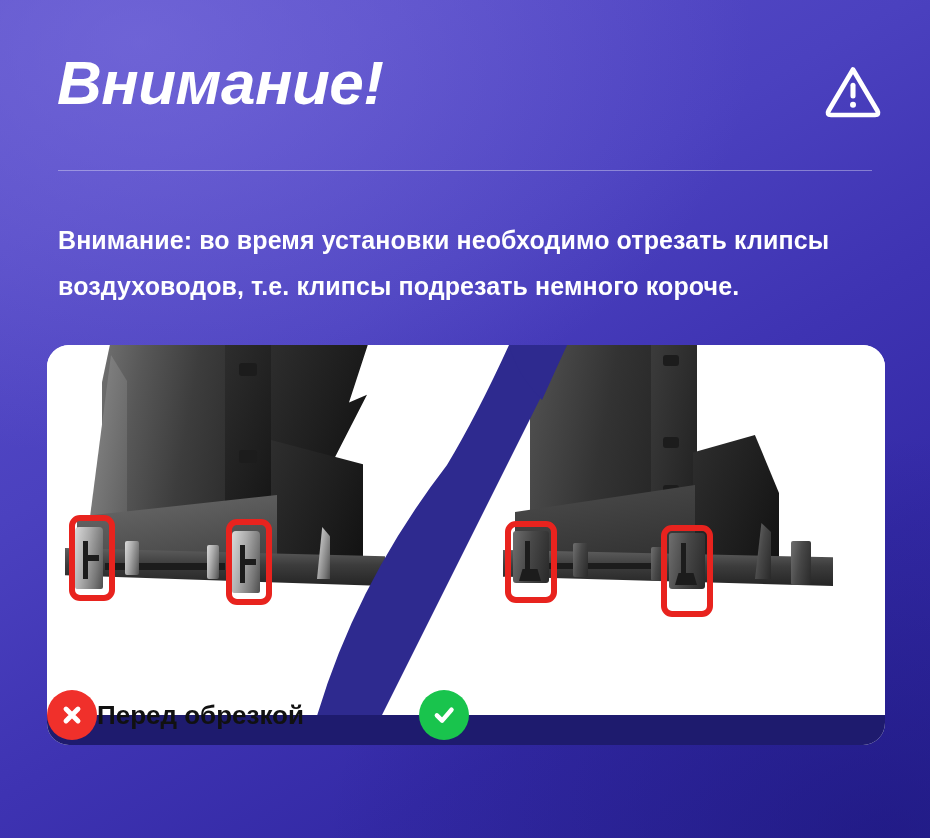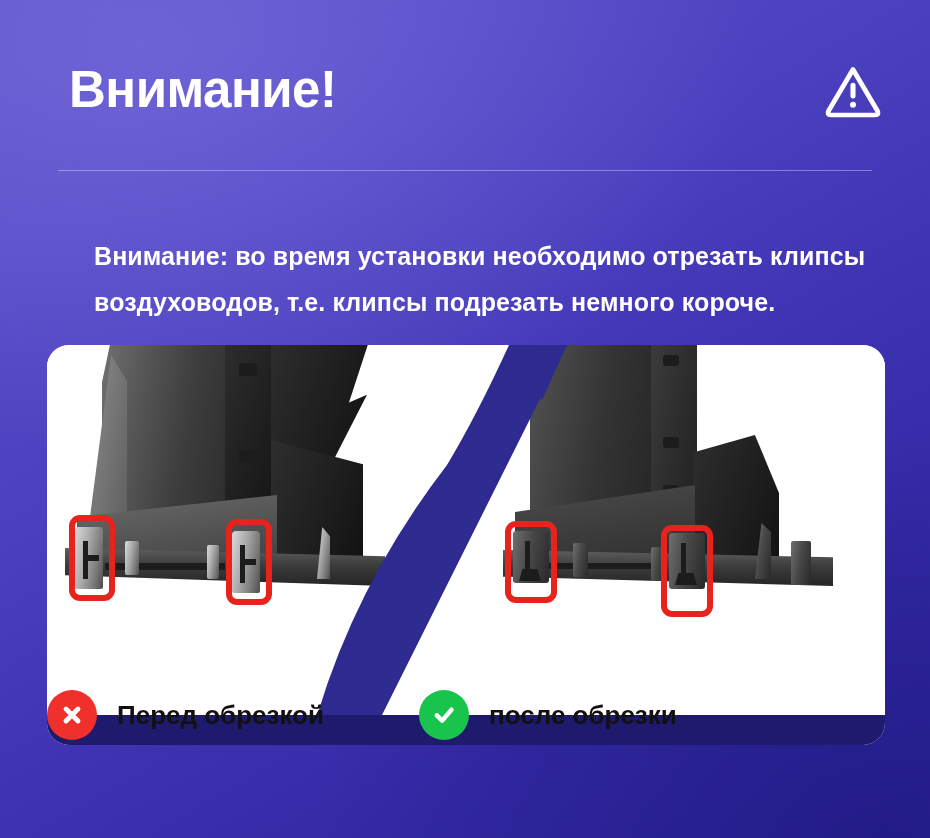--- a/index.html
+++ b/index.html
@@ -37,27 +37,28 @@
 
   
   .header {
     position: absolute;
     left: 57px;
     top: 52px;
     right: 45px;
     height: 100px;
   }
   .page-title {
-    margin: 12px;
+    margin: 0;
     color: #ffffff;
-    font-size: 51px;
+    font-size: 62px;
     line-height: 1;
     font-weight: 700;
     letter-spacing: -0.5px;
     white-space: nowrap;
+    font-style: italic;
   }
   .warn-triangle {
     position: absolute;
     right: 2px;
     top: 10px;
     width: 60px;
     height: 60px;
   }
   .rule {
     position: absolute;
@@ -66,27 +67,26 @@
     top: 170px;
     height: 1px;
     background: rgba(255,255,255,0.35);
   }
 
   
   .intro {
     position: absolute;
     left: 58px;
     right: 55px;
-    top: 208px;
+    top: 192px;
     color: #ffffff;
     font-size: 25px;
     font-weight: 600;
     line-height: 1.85;
     letter-spacing: 0.1px;
-    margin-left: 36px;
   }
 
   
   .compare-card {
     position: absolute;
     left: 47px;
     top: 345px;
     width: 838px;
     height: 400px;
     background: #ffffff;
@@ -141,21 +141,20 @@
     left: 0;
     bottom: 0;
     width: 838px;
     height: 60px;
     z-index: 4;
   }
   .caption {
     position: absolute;
     display: flex;
     align-items: center;
-    gap: 20px;
     height: 60px;
   }
   .caption.bad  { left: 0px;   }
   .caption.good { left: 372px; }
 
   .status-circle {
     width: 50px;
     height: 50px;
     border-radius: 50%;
     display: flex;
@@ -325,19 +324,18 @@
         </div>
         <span class="caption-label">Перед обрезкой</span>
       </div>
 
       <div class="caption good">
         <div class="status-circle good">
           <svg viewBox="0 0 40 40" width="30" height="30">
             <path d="M10.5 20.5 L17.5 27.5 L30 13" stroke="#ffffff" stroke-width="6" stroke-linecap="round" stroke-linejoin="round" fill="none"></path>
           </svg>
         </div>
-        <span class="caption-label">после обрезки</span>
       </div>
     </div>
   </div>
 
 
 </div>
 
 </body></html>

